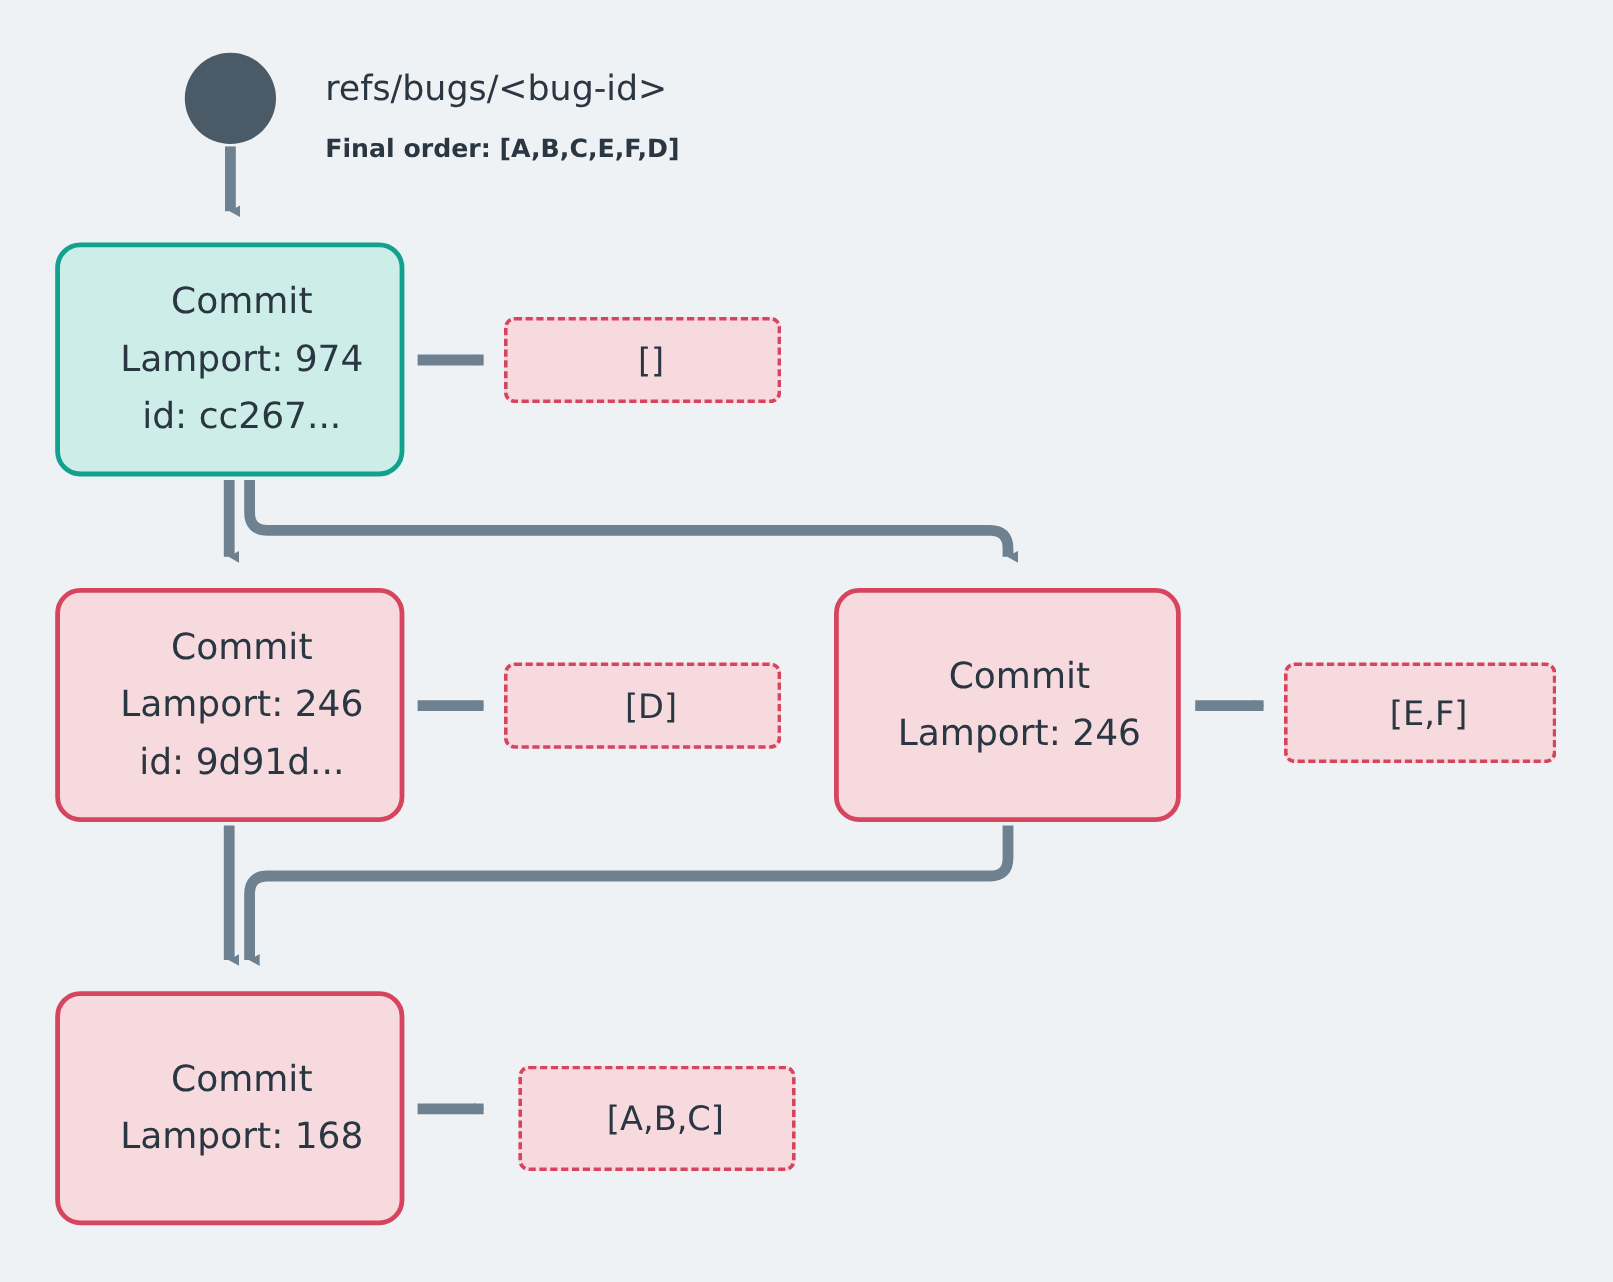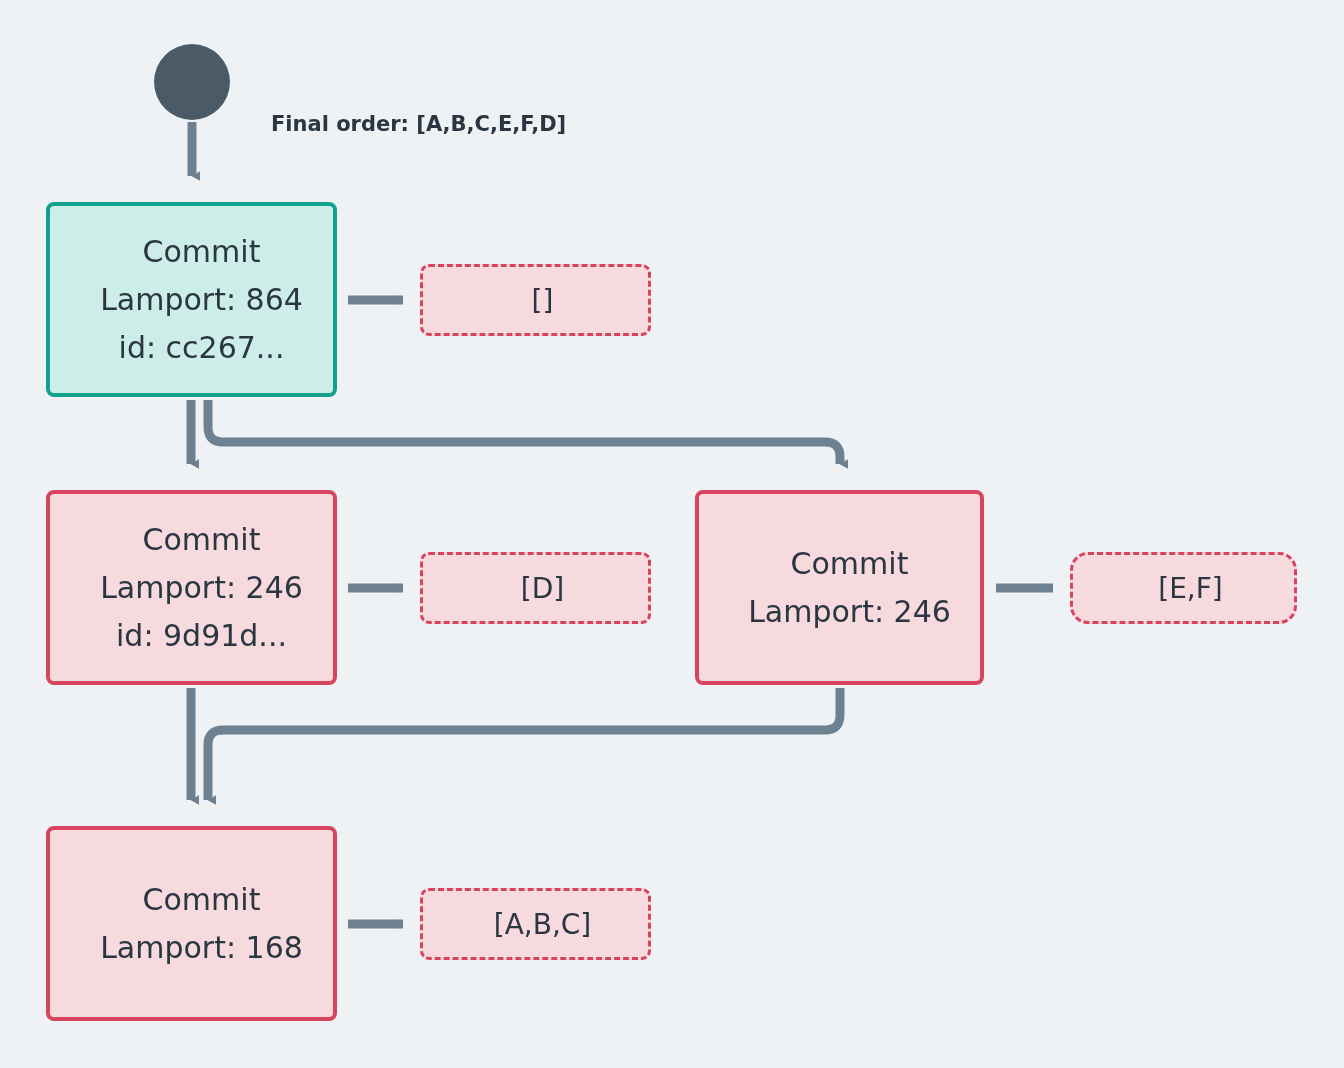--- a/index.html
+++ b/index.html
@@ -30,21 +30,21 @@
   }
   .node {
     position: absolute;
     box-sizing: border-box;
     display: flex;
     flex-direction: column;
     align-items: center;
     justify-content: center;
   }
   .commit-node {
-    border-radius: 8px;
+    border-radius: 21px;
     border-width: 4px;
     border-style: solid;
   }
   .commit-node .line {
     font-size: 30px;
     line-height: 48px;
     color: #2a3642;
     white-space: nowrap;
     text-align: center;
     padding-left: 20px;
@@ -117,26 +117,27 @@
     <path d="M840,688 L840,715 Q840,730 825,730 L223,730 Q208,730 208,745 L208,800" stroke="#6e8190" stroke-width="9" fill="none" marker-end="url(#arrow-down)"></path>
 
     <path d="M348,300 L403,300" stroke="#6e8190" stroke-width="9" fill="none" marker-end="url(#arrow-right)"></path>
     <path d="M348,588 L403,588" stroke="#6e8190" stroke-width="9" fill="none" marker-end="url(#arrow-right)"></path>
     <path d="M996,588 L1053,588" stroke="#6e8190" stroke-width="9" fill="none" marker-end="url(#arrow-right)"></path>
     <path d="M348,924 L403,924" stroke="#6e8190" stroke-width="9" fill="none" marker-end="url(#arrow-right)"></path>
   </svg>
 
   <div class="root-dot" style="left:154px; top:44px; width:76px; height:76px;"></div>
 
+  <div class="header-text" id="ref-label" style="left:271px; top:56px;">refs/bugs/&lt;bug-id&gt;</div>
 
   <div class="header-text" id="final-order-label" style="left:271px; top:112px;">Final order: [A,B,C,E,F,D]</div>
 
   <div class="node commit-node node-teal" style="left:46px; top:202px; width:291px; height:195px;">
     <div class="line">Commit</div>
-    <div class="line">Lamport: 864</div>
+    <div class="line">Lamport: 974</div>
     <div class="line">id: cc267...</div>
   </div>
 
   <div class="node commit-node node-red" style="left:46px; top:490px; width:291px; height:195px;">
     <div class="line">Commit</div>
     <div class="line">Lamport: 246</div>
     <div class="line">id: 9d91d...</div>
   </div>
 
   <div class="node commit-node node-red" style="left:695px; top:490px; width:289px; height:195px;">
@@ -150,21 +151,21 @@
   </div>
 
   <div class="ops-node" style="position:absolute; left:420px; top:264px; width:231px; height:72px;">
     <span class="ops-label">[]</span>
   </div>
 
   <div class="ops-node" style="position:absolute; left:420px; top:552px; width:231px; height:72px;">
     <span class="ops-label">[D]</span>
   </div>
 
-  <div class="ops-node" style="position:absolute; left:1070px; top:552px; width:227px; height:72px;border-radius:18px;">
+  <div class="ops-node" style="position:absolute; left:1070px; top:552px; width:227px; height:84px;">
     <span class="ops-label">[E,F]</span>
   </div>
 
-  <div class="ops-node" style="position:absolute; left:420px; top:888px; width:231px; height:72px;">
+  <div class="ops-node" style="position:absolute; left:432px; top:888px; width:231px; height:88px;">
     <span class="ops-label">[A,B,C]</span>
   </div>
 
 </div>
 
 </body></html>

